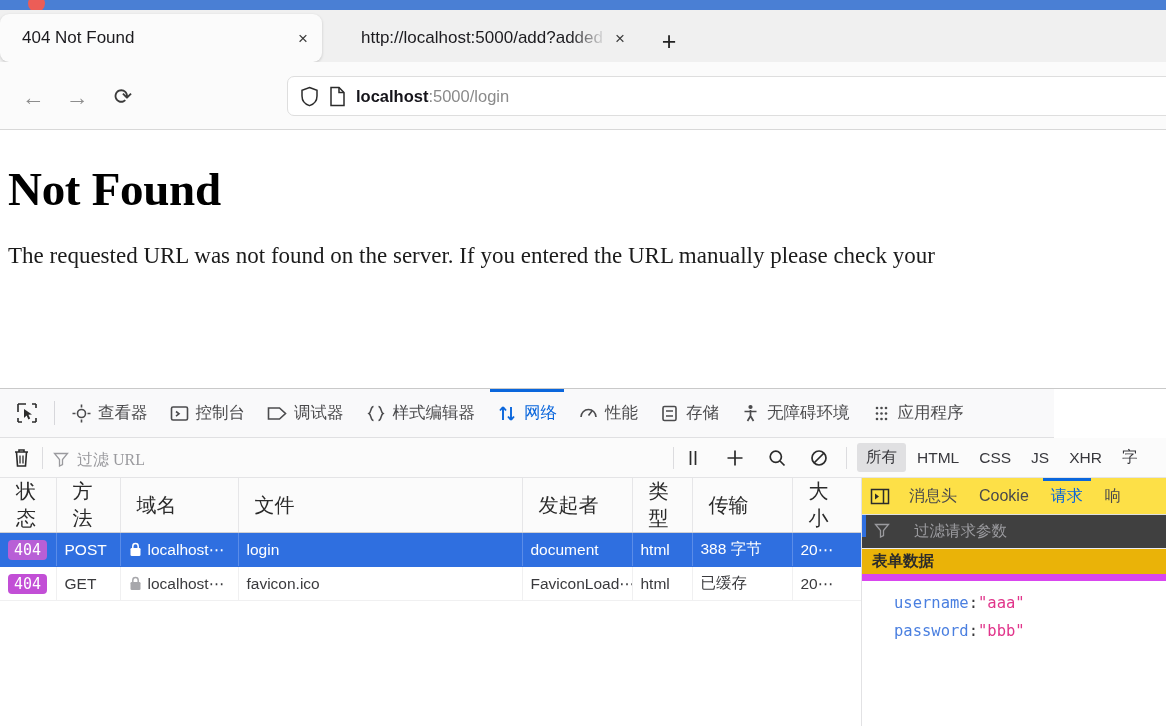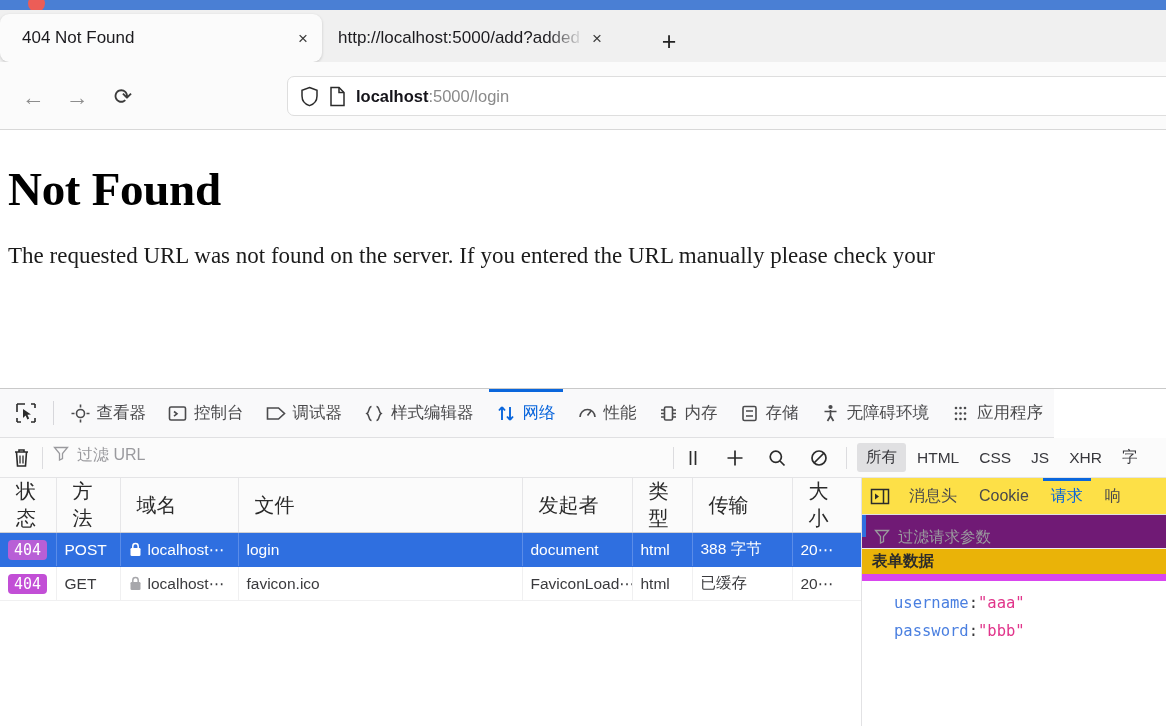--- a/index.html
+++ b/index.html
@@ -34,21 +34,21 @@
     display: flex; align-items: center;
     padding: 0 6px 0 22px;
     font-size: 17px; color: #1c1b1f;
   }
   .tab.active {
     left: 0; width: 322px;
     background: #fbfbfb;
     border-radius: 9px;
     box-shadow: 0 1px 3px rgba(0,0,0,.18);
   }
-  .tab.inactive { left: 316px; width: 300px; background: transparent; }
+  .tab.inactive { left: 339px; width: 300px; background: transparent; }
   .tab-label {
     flex: 1 1 auto; white-space: nowrap; overflow: hidden;
     -webkit-mask-image: linear-gradient(to right, #000 85%, transparent 100%);
             mask-image: linear-gradient(to right, #000 85%, transparent 100%);
   }
   .tab-close {
     flex: none; width: 26px; text-align: center;
     font-size: 17px; color: #3a3a3a; line-height: 1;
   }
   .newtab {
@@ -134,22 +134,22 @@
 
   .dt-filterbar {
     position: relative; height: 40px; width: 1166px;
     background: #fbfbfb; border-bottom: 1px solid #e4e4e6;
     display: flex; align-items: center;
   }
   .trash { width: 42px; display: flex; align-items: center; justify-content: center; }
   .fb-sep { width: 1px; height: 22px; background: #dcdcdf; }
   .filter-url {
     flex: none; width: 620px; height: 26px; margin-left: 10px;
-    display: flex; align-items: flex-start; gap: 8px;
-    font-size: 16px; color: #9a9a9e;
+    display: flex; align-items: flex-end; gap: 8px;
+    font-size: 16px; color: #9a9a9e; font-family: Liberation Serif, serif;
   }
   .fb-icons { display: flex; align-items: center; gap: 4px; }
   .fb-icon {
     width: 38px; height: 30px;
     display: flex; align-items: center; justify-content: center;
     color: #2b2b2b;
   }
   .fb-types { display: flex; align-items: center; gap: 2px; margin-left: 10px; }
   .fb-type {
     padding: 4px 9px; border-radius: 3px;
@@ -205,23 +205,23 @@
   .sp-icon { width: 36px; display: flex; align-items: center; justify-content: center; }
   .sp-tab {
     position: relative; height: 37px; display: flex; align-items: center;
     padding: 0 11px; font-size: 16px; color: #49494c; white-space: nowrap;
   }
   .sp-tab.active { color: #0a66dc; }
   .sp-tab.active::before {
     content: ""; position: absolute; top: 0; left: 3px; right: 3px; height: 3px; background: #0a66dc;
   }
   .sp-filter {
-    height: 34px; display: flex; align-items: flex-end; gap: 8px;
+    height: 34px; display: flex; align-items: center; gap: 24px;
     padding-left: 12px; font-size: 15.5px; color: #9a9a9e;
-    border-bottom: 1px solid #ededef; background: #701a75;
+    border-bottom: 1px solid #ededef; background: #404040;
   }
   .sp-section {
     height: 32px; display: flex; align-items: center; padding-left: 10px;
     font-size: 15.5px; font-weight: bold; color: #2b2b2b;
     background: #eab308; border-bottom: 7px solid #d946ef;
   }
   .sp-rows { padding-top: 8px; }
   .sp-row {
     height: 28px; display: flex; align-items: center; padding-left: 32px;
     font-size: 15.5px; font-family: "DejaVu Sans Mono", monospace;
@@ -340,29 +340,20 @@
       <div class="dt-tab">
         <span class="glyph">
             <svg width="19" height="19" viewBox="0 0 19 19">
               <path d="M2 13 A7.5 7.5 0 1 1 17 13" fill="none" stroke="#4b4b4d" stroke-width="1.6"></path>
               <path d="M9.5 11.5 L13 7" stroke="#4b4b4d" stroke-width="1.6" fill="none"></path>
             </svg>
           </span>
         <span>性能</span>
       </div>
 
-      <div class="dt-tab">
-        <span class="glyph">
-            <svg width="19" height="19" viewBox="0 0 19 19">
-              <rect x="5.5" y="3" width="8" height="13" rx="1.3" fill="none" stroke="#4b4b4d" stroke-width="1.6"></rect>
-              <path d="M2 6 h3 M2 9.5 h3 M2 13 h3 M14 6 h3 M14 9.5 h3 M14 13 h3" stroke="#4b4b4d" stroke-width="1.6"></path>
-            </svg>
-          </span>
-        <span>内存</span>
-      </div>
 
       <div class="dt-tab">
         <span class="glyph">
             <svg width="19" height="19" viewBox="0 0 19 19">
               <rect x="3" y="2.5" width="13" height="14" rx="1.5" fill="none" stroke="#4b4b4d" stroke-width="1.6"></rect>
               <path d="M6 7 h7 M6 12 h7" stroke="#4b4b4d" stroke-width="1.6"></path>
             </svg>
           </span>
         <span>存储</span>
       </div>

